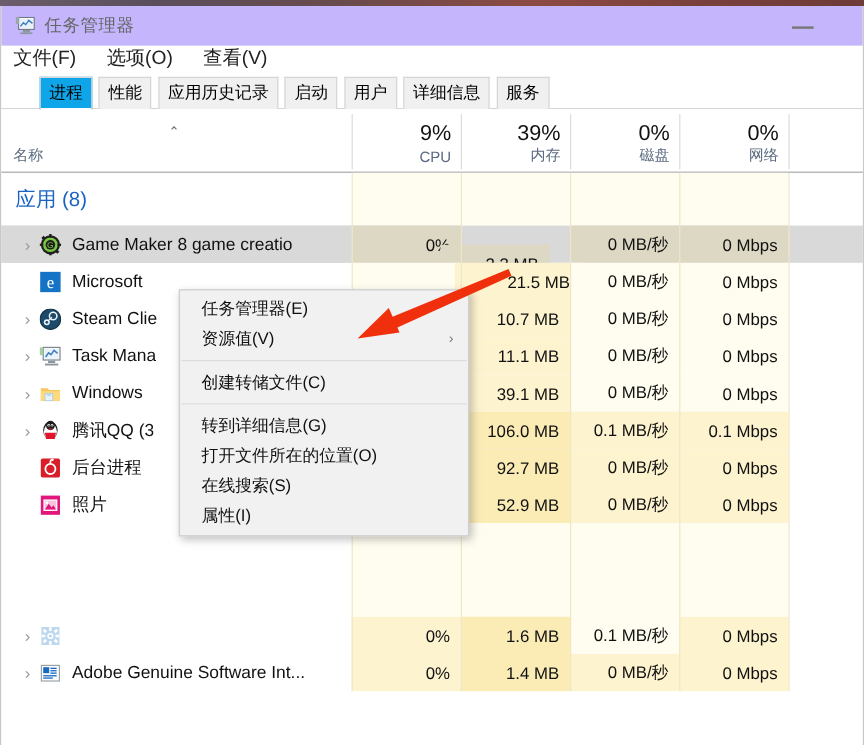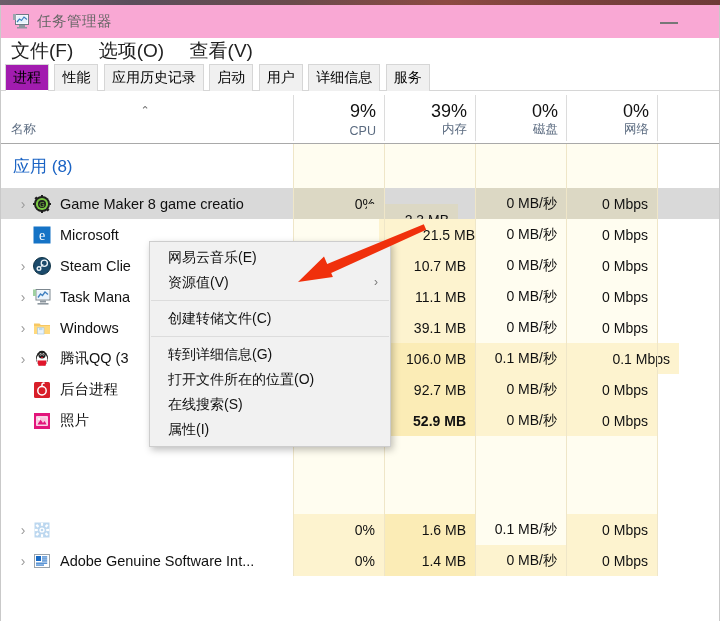--- a/index.html
+++ b/index.html
@@ -17,58 +17,59 @@
     background: linear-gradient(to right, #6b5e6a 0%, #5b4e5c 18%, #6a4b4c 40%, #8d4a42 62%, #7a413c 80%, #6e3b38 100%);
   }
 
   .win {
     position:absolute; left:0; top:5px; width:720px; height:616px;
     background:#fff; border-left:1px solid #c9c9c9; border-right:1px solid #c9c9c9;
     overflow:hidden;
   }
 
   
-  .titlebar { position:relative; height:33px; background:#f9a8d4; }
+  .titlebar { position:relative; height:33px; background:#c4b5fd; }
   .title-icon {
     position:absolute; left:12px; top:9px; width:17px; height:15px;
   }
   .title-text {
     position:absolute; left:36px; top:7px;
     font-size:14.5px; color:#666; letter-spacing:.5px;
   }
   .min-btn {
     position:absolute; right:28px; top:0; width:42px; height:30px;
     cursor:default;
   }
   .min-btn::after {
     content:""; position:absolute; left:11px; top:17px; width:18px; height:2px; background:#777;
   }
 
   
   .menubar { position:relative; height:23px; padding-left:10px; }
   .menubar-item {
-    display:inline-block; font-size:19px; color:#222; padding:0 9px 0 0; margin-right:12px;
+    display:inline-block; font-size:16px; color:#222; padding:0 9px 0 0; margin-right:12px;
     cursor:default;
     text-align:center;
   }
 
   
   .tabstrip {
     position:relative; height:27px; margin-top:3px;
     border-bottom:1px solid #d6d6d6; padding-left:4px;
   }
   .tab {
     display:inline-block; position:relative; top:0;
     font-size:14px; color:#000; padding:3px 7px 4px 7px; margin-right:1px;
     background:#f0f0f0; border:1px solid #d6d6d6; border-bottom:none;
     cursor:default; line-height:19px;
   }
   .tab.active {
-    background:#a21caf; border-color:#d6d6d6; color:#000;
+    background:#0ea5e9; border-color:#d6d6d6; color:#000;
     z-index:3;
+    margin-left:28px;
   }
   .tab.active::after{
     content:""; position:absolute; left:0; right:0; bottom:-1px; height:2px; background:#fff;
   }
 
   
   .table { position:relative; width:720px; }
   .thead {
     position:relative; height:53px; background:#fff;
     border-bottom:1px solid #a9a9a9;
@@ -362,21 +363,21 @@
           <div class="row">
             <div class="cell h0" style="left:292px;width:91px;">
                <span class="cell-val"></span>
              </div>
             <div class="cell h2" style="left:383px;width:91px;">
                <span class="cell-val">106.0 MB</span>
              </div>
             <div class="cell h1" style="left:474px;width:91px;">
                <span class="cell-val">0.1 MB/秒</span>
              </div>
-            <div class="cell h1" style="left:565px;width:113px;">
+            <div class="cell h1" style="left:565px;width:91px;">
                <span class="cell-val">0.1 Mbps</span>
              </div>
             <div class="name-cell">
          <span class="chev">›</span>
          <span class="app-icon"><svg width="18" height="18" viewBox="0 0 18 18">
                   <ellipse cx="9" cy="8.5" rx="6" ry="7.4" fill="#1f1f1f"></ellipse>
         <ellipse cx="9" cy="9.6" rx="5.4" ry="6.4" fill="#ffffff"></ellipse>
         <ellipse cx="9" cy="4.6" rx="3.7" ry="3.9" fill="#1f1f1f"></ellipse>
         <circle cx="7.6" cy="4.4" r="1.05" fill="#ffffff"></circle>
                   <circle cx="10.4" cy="4.4" r="1.05" fill="#ffffff"></circle>
@@ -408,21 +409,21 @@
         <circle cx="9" cy="9.8" r="4.2" fill="none" stroke="#ffffff" stroke-width="1.5"></circle>
         <path d="M9,5.8 V3.6 a1.5,1.5 0 0 1 2.6,-1" fill="none" stroke="#ffffff" stroke-width="1.5"></path>
                 </svg></span>
          <span class="name-text">后台进程</span>
        </div>
           </div>
           <div class="row">
             <div class="cell h1" style="left:292px;width:91px;">
                <span class="cell-val">0%</span>
              </div>
-            <div class="cell h2" style="left:383px;width:91px;font-weight:bold;">
+            <div class="cell h2" style="left:383px;width:91px;">
                <span class="cell-val">52.9 MB</span>
              </div>
             <div class="cell h1" style="left:474px;width:91px;">
                <span class="cell-val">0 MB/秒</span>
              </div>
             <div class="cell h1" style="left:565px;width:91px;">
                <span class="cell-val">0 Mbps</span>
              </div>
             <div class="name-cell">
          <span class="chev empty">›</span>
@@ -512,21 +513,21 @@
           </div>
           <div class="colsep" style="left: 292px;"></div>
           <div class="colsep" style="left: 383px;"></div>
           <div class="colsep" style="left: 474px;"></div>
           <div class="colsep" style="left: 565px;"></div>
           <div class="colsep" style="left: 656px;"></div>
         </div>
     </div>
 
     <div class="ctxmenu" id="ctxmenu">
-        <div class="ctxitem"><span>网易云音乐(E)</span></div>
+        <div class="ctxitem"><span>任务管理器(E)</span></div>
         <div class="ctxitem"><span>资源值(V)</span><span class="subarrow">›</span></div>
         <div class="ctxsep"></div>
         <div class="ctxitem"><span>创建转储文件(C)</span></div>
         <div class="ctxsep"></div>
         <div class="ctxitem"><span>转到详细信息(G)</span></div>
         <div class="ctxitem"><span>打开文件所在的位置(O)</span></div>
         <div class="ctxitem"><span>在线搜索(S)</span></div>
         <div class="ctxitem"><span>属性(I)</span></div>
       </div>
 

